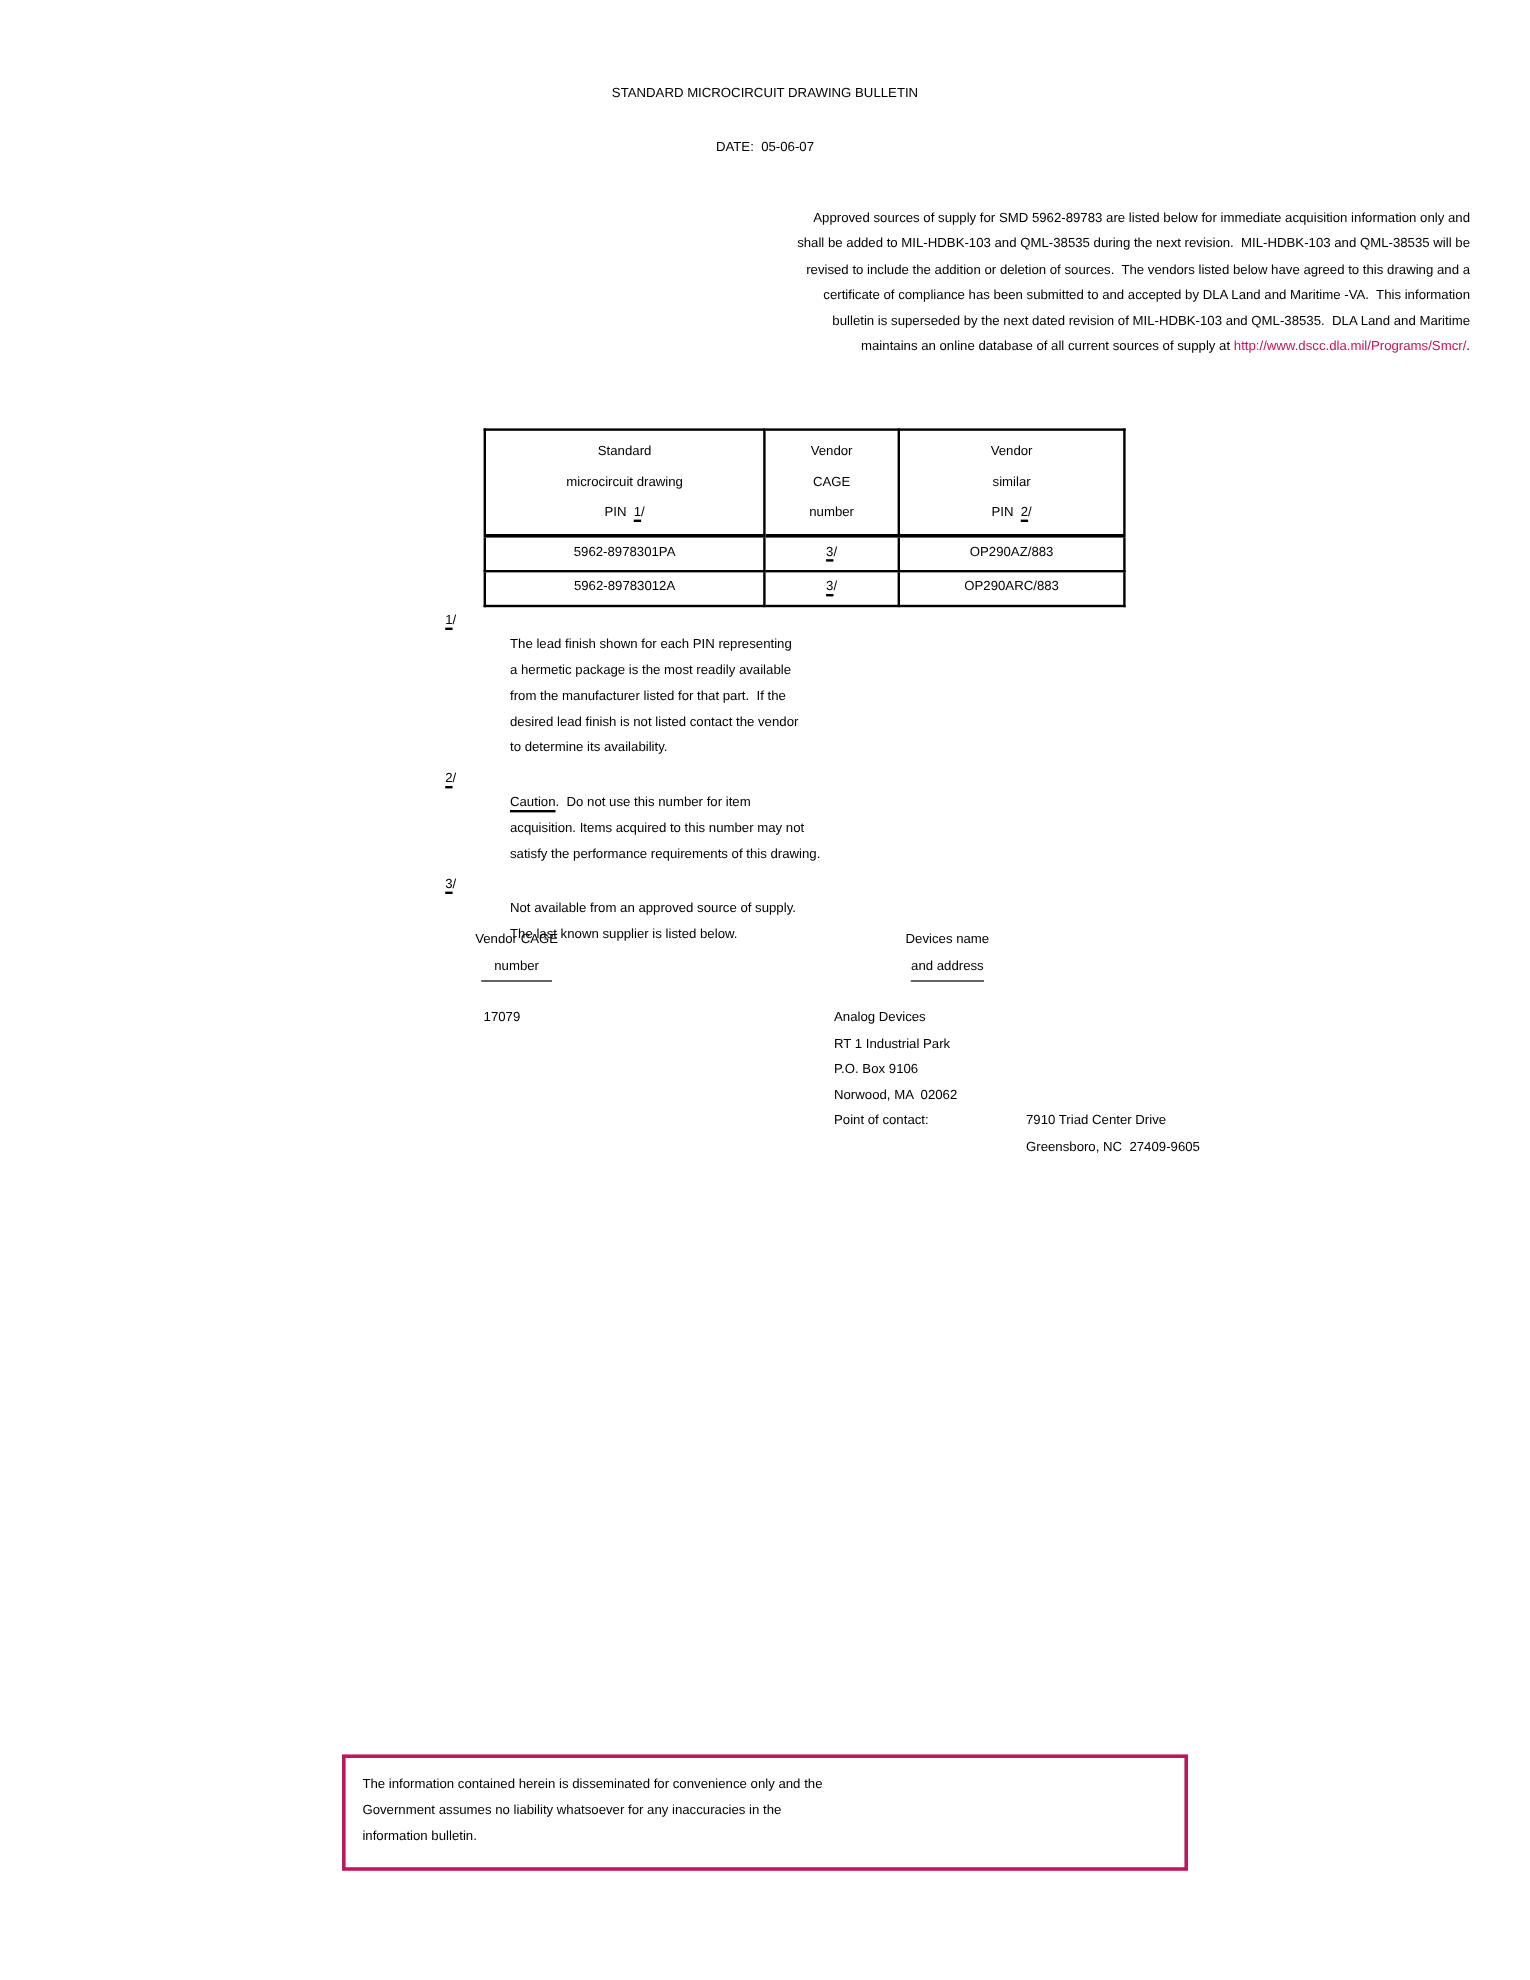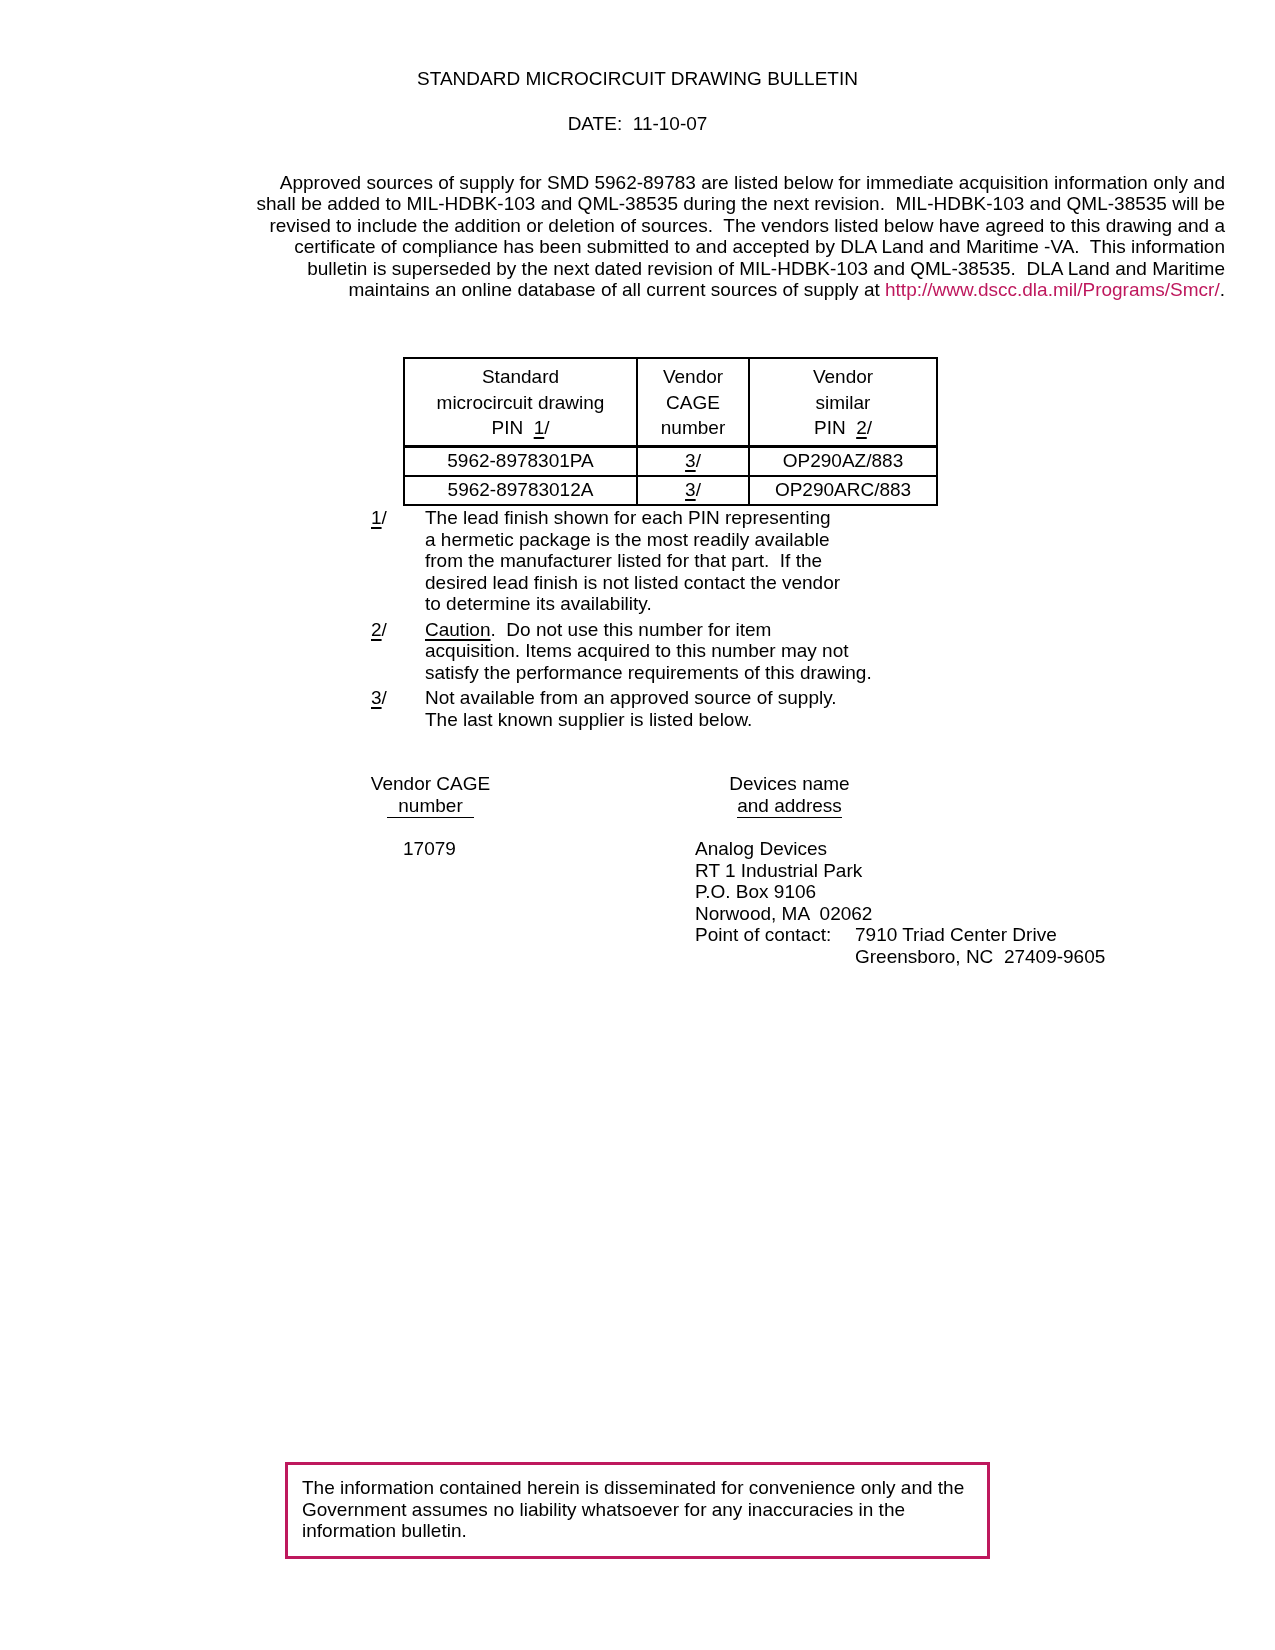--- a/index.html
+++ b/index.html
@@ -3,21 +3,21 @@
 <meta charset="utf-8">
 <style>
   html, body { margin: 0; padding: 0; background: #808080; }
   .page {
     position: relative;
     width: 1275px;
     height: 1650px;
     margin: 0 auto;
     background: #ffffff;
     font-family: "Liberation Sans", "DejaVu Sans", sans-serif;
-    font-size: 19px;
+    font-size: 11px;
     line-height: 21.5px;
     color: #000000;
     overflow: hidden;
   }
   .pre { white-space: pre; }
   .center { text-align: center; }
 
   .abs { position: absolute; }
 
   .title-line { top: 68px; left: 0; width: 100%; }
@@ -46,21 +46,21 @@
 
   u, .u-digit {
     text-decoration: underline;
     text-decoration-thickness: 1.5px;
     text-underline-offset: 3px;
   }
 
   .footnotes { top: 507px; left: 371px; width: 540px; }
   .fn { display: flex; margin-bottom: 4px; }
   .fn-label { width: 54px; flex: 0 0 54px; }
-  .fn-text { flex: 1; }
+  .fn-text { flex: 1; margin-top: 20px; }
 
   .cage-header { top: 773px; left: 358px; width: 145px; }
   .name-header { top: 773px; left: 717px; width: 145px; }
   .hdr-underline-pad {
     display: inline-block;
     border-bottom: 1.5px solid #000;
     padding: 0 11px 1px 11px;
   }
   .hdr-underline {
     display: inline-block;
@@ -80,21 +80,21 @@
     padding: 12px 14px 14px 14px;
   }
 </style>
 </head>
 <body>
 
 <div class="page">
 
   <div class="abs title-line center pre">STANDARD MICROCIRCUIT DRAWING BULLETIN</div>
 
-  <div class="abs date-line center pre">DATE:  11-10-07</div>
+  <div class="abs date-line center pre">DATE:  05-06-07</div>
 
   <div class="abs intro pre">
     <span>Approved sources of supply for SMD 5962-89783 are listed below for immediate acquisition information only and
 shall be added to MIL-HDBK-103 and QML-38535 during the next revision.  MIL-HDBK-103 and QML-38535 will be
 revised to include the addition or deletion of sources.  The vendors listed below have agreed to this drawing and a
 certificate of compliance has been submitted to and accepted by DLA Land and Maritime -VA.  This information
 bulletin is superseded by the next dated revision of MIL-HDBK-103 and QML-38535.  DLA Land and Maritime
 maintains an online database of all current sources of supply at </span><a href="#" style="color:#be185d;">http://www.dscc.dla.mil/Programs/Smcr/</a><span>.</span>
   </div>
 

